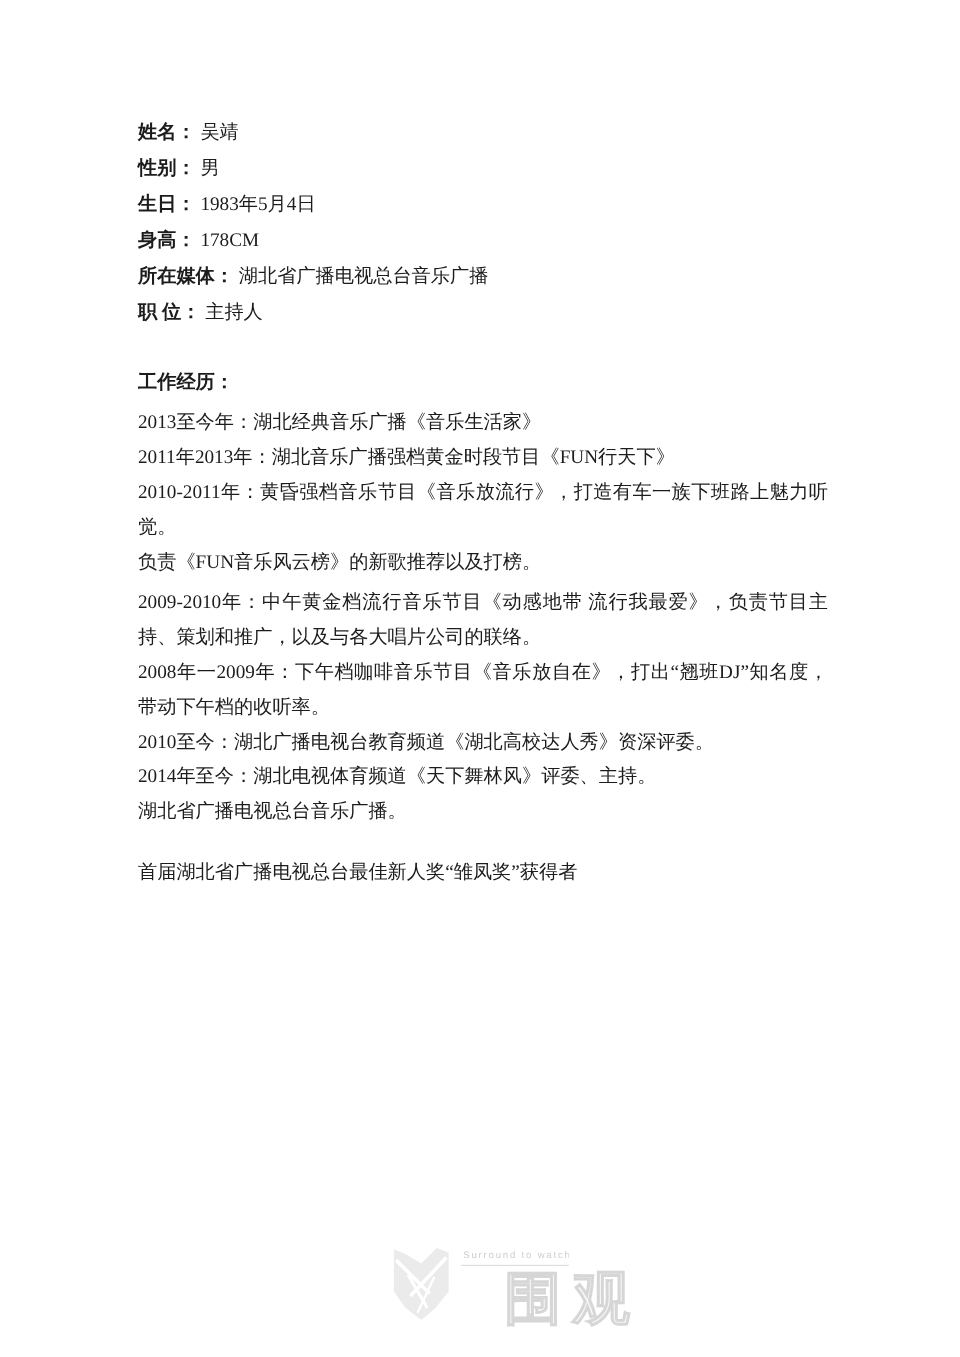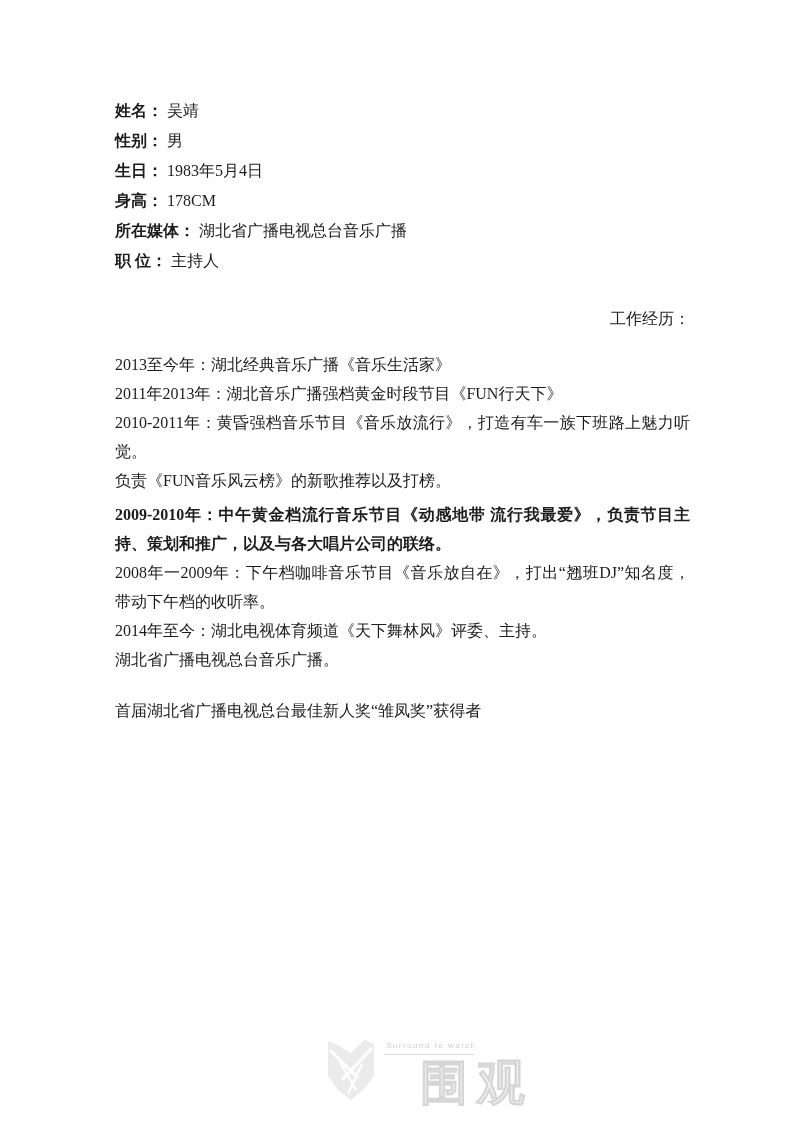--- a/index.html
+++ b/index.html
@@ -20,31 +20,30 @@
     font-size: 16px;
   }
   .info-row {
     margin: 0;
     line-height: 30px;
     white-space: nowrap;
   }
   .info-row .label { font-weight: bold; }
   .info-row .value { font-weight: normal; }
   .work-heading {
-    margin: 28px 0 16px 0;
-    font-weight: normal;
+    margin: 28px 0 4px 0;
+    font-weight: bold;
     line-height: 30px;
-    text-align: right;
   }
   .entry {
     margin: 0;
     line-height: 29px;
     text-align: justify;
   }
-  .entry.gap { margin-top: 5px; font-weight: bold; }
+  .entry.gap { margin-top: 5px; }
   .award-line {
     margin: 22px 0 0 0;
     line-height: 29px;
   }
   .magazine-line {
     margin: 85px 0 0 0;
     padding-left: 22px;
     line-height: 29px;
   }
   .watermark {
@@ -116,20 +115,21 @@
 
   <p class="work-heading">工作经历：</p>
 
   <div>
     <p class="entry">2013至今年：湖北经典音乐广播《音乐生活家》</p>
     <p class="entry">2011年2013年：湖北音乐广播强档黄金时段节目《FUN行天下》</p>
     <p class="entry">2010-2011年：黄昏强档音乐节目《音乐放流行》，打造有车一族下班路上魅力听觉。</p>
     <p class="entry">负责《FUN音乐风云榜》的新歌推荐以及打榜。</p>
     <p class="entry gap">2009-2010年：中午黄金档流行音乐节目《动感地带 流行我最爱》，负责节目主持、策划和推广，以及与各大唱片公司的联络。</p>
     <p class="entry">2008年一2009年：下午档咖啡音乐节目《音乐放自在》，打出“翘班DJ”知名度，带动下午档的收听率。</p>
+    <p class="entry">2010至今：湖北广播电视台教育频道《湖北高校达人秀》资深评委。</p>
     <p class="entry">2014年至今：湖北电视体育频道《天下舞林风》评委、主持。</p>
     <p class="entry">湖北省广播电视总台音乐广播。</p>
   </div>
 
   <p class="award-line">首届湖北省广播电视总台最佳新人奖“雏凤奖”获得者</p>
 
 
 </div>
 
 <div class="watermark">

